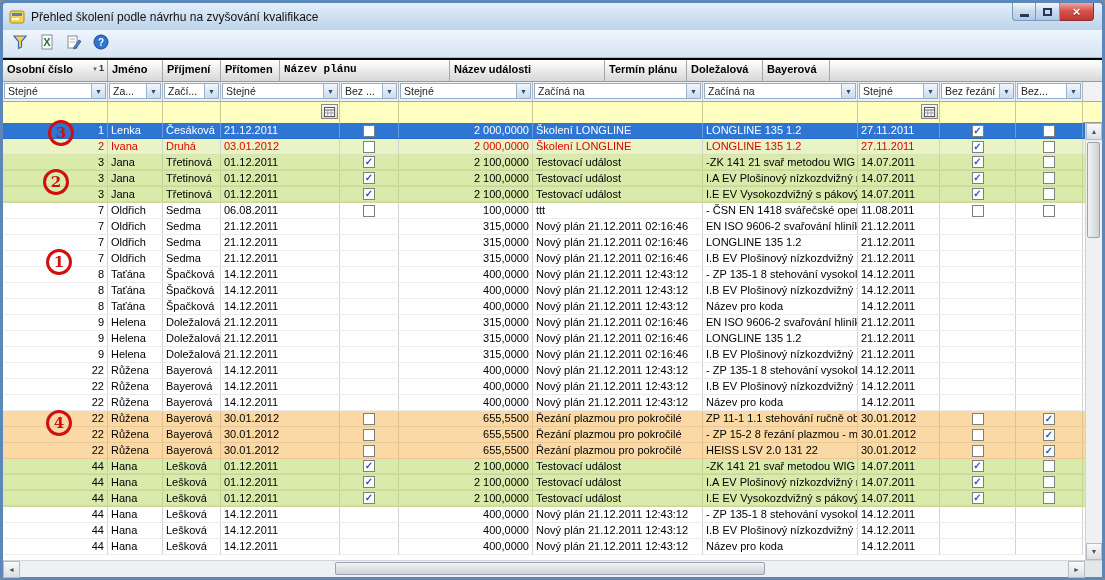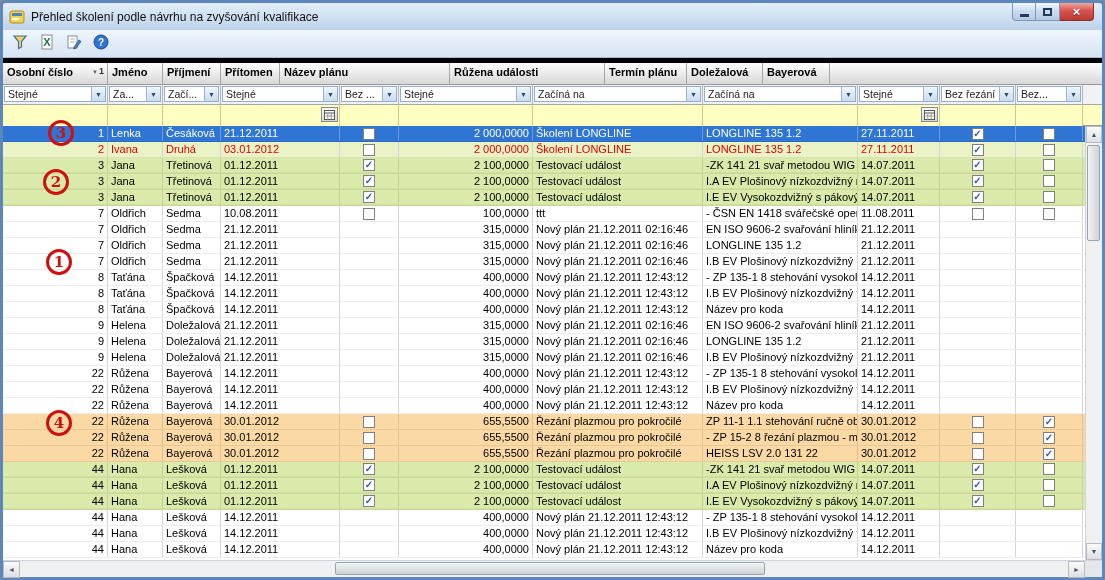--- a/index.html
+++ b/index.html
@@ -43,21 +43,21 @@
     height:28px; display:flex; align-items:center; gap:3px; padding:0 5px;
     background:linear-gradient(#eff5fc,#d6e4f3);
     border-bottom:1px solid #a8bcd2;
   }
   .tbtn{
     width:24px; height:24px; border:1px solid transparent; background:transparent;
     display:flex; align-items:center; justify-content:center; cursor:pointer;
   }
 
   
-  .grid{ flex:1; display:flex; overflow:hidden; background:#fff; border-top:5px solid #000000; }
+  .grid{ flex:1; display:flex; overflow:hidden; background:#fff; border-top:2px solid #000000; }
   .grid-left{ width:1082px; display:flex; flex-direction:column; overflow:hidden; }
 
   .header-row{
     height:22px; display:flex; background:linear-gradient(#ffffff,#d7d7d7);
     border-bottom:1px solid #9a9a9a; flex:0 0 auto;
   }
   .hcell{
     height:22px; padding:3px 3px 0 4px; font-size:11px; font-weight:bold; color:#000;
     border-right:1px solid #a6a6a6; white-space:nowrap; overflow:hidden;
     display:flex; align-items:flex-start; gap:2px;
@@ -218,25 +218,25 @@
           </div>
           <div class="hcell" style="width: 55px;">
             <div class="hlabel">Jméno</div>
           </div>
           <div class="hcell" style="width: 58px;">
             <div class="hlabel">Příjmení</div>
           </div>
           <div class="hcell" style="width: 59px;">
             <div class="hlabel">Přítomen</div>
           </div>
-          <div class="hcell" style="width: 170px;">
+          <div class="hcell" style="width: 170px; font-family: Liberation Mono, monospace;">
             <div class="hlabel">Název plánu</div>
           </div>
           <div class="hcell" style="width: 155px;">
-            <div class="hlabel">Růžena události</div>
+            <div class="hlabel">Název události</div>
           </div>
           <div class="hcell" style="width: 82px;">
             <div class="hlabel">Termín plánu</div>
           </div>
           <div class="hcell" style="width: 76px;">
             <div class="hlabel">Doležalová</div>
           </div>
           <div class="hcell" style="width: 67px;">
             <div class="hlabel">Bayerová</div>
           </div>
@@ -435,21 +435,21 @@
               <div class="cb">✓</div>
             </div>
             <div class="cell center" style="width: 67px;">
               <div class="cb"></div>
             </div>
           </div>
           <div class="row row-white">
             <div class="cell right" style="width: 105px;">7</div>
             <div class="cell" style="width: 55px;">Oldřich</div>
             <div class="cell" style="width: 58px;">Sedma</div>
-            <div class="cell" style="width: 119px;">10.08.2011</div>
+            <div class="cell" style="width: 119px;">06.08.2011</div>
             <div class="cell center" style="width: 59px;">
               <div class="cb"></div>
             </div>
             <div class="cell right" style="width: 134px;">100,0000</div>
             <div class="cell" style="width: 170px;">ttt</div>
             <div class="cell" style="width: 155px;">- ČSN EN 1418 svářečské operá</div>
             <div class="cell" style="width: 82px;">11.08.2011</div>
             <div class="cell center" style="width: 76px;">
               <div class="cb"></div>
             </div>

